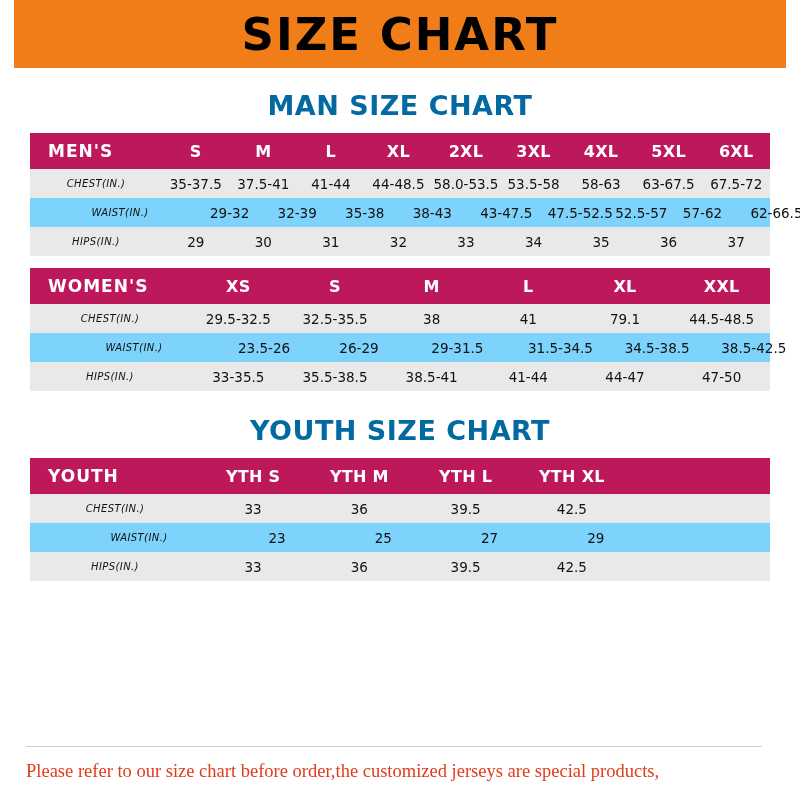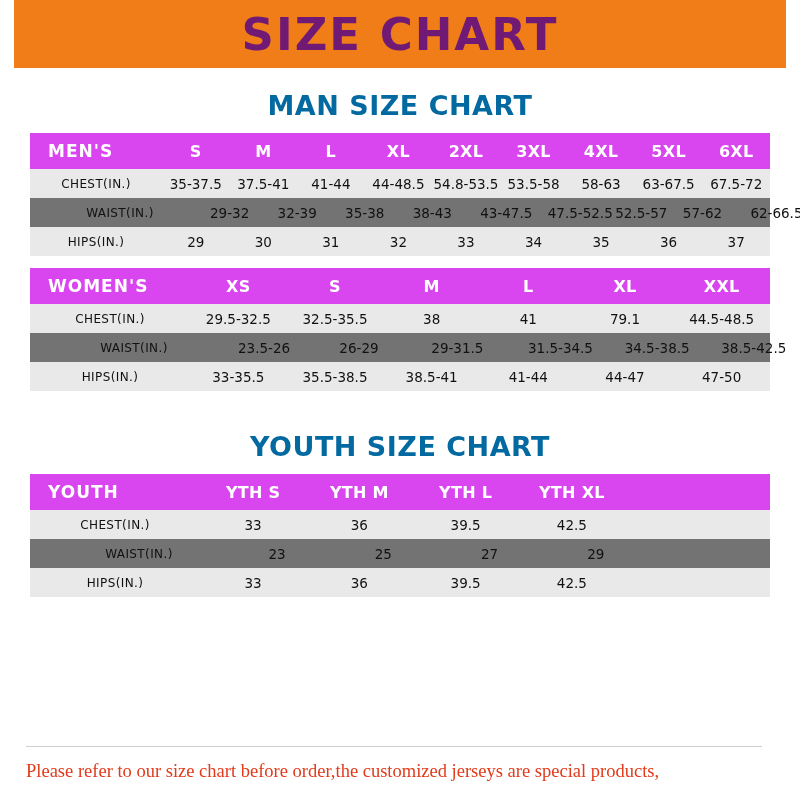--- a/index.html
+++ b/index.html
@@ -38,37 +38,37 @@
     height: 68px;
     background: #ffffff;
   }
   .banner-white-left { left: 0; }
   .banner-white-right { right: 0; }
   .banner-title {
     font-family: "DejaVu Sans", sans-serif;
     font-weight: bold;
     font-size: 45px;
     letter-spacing: 2px;
-    color: #701a75;
+    color: #000000;
     line-height: 1;
     text-align: center;
   }
 
   
   .section-title {
     text-align: center;
     font-family: "DejaVu Sans", sans-serif;
     font-weight: bold;
     font-size: 27px;
     letter-spacing: 0.5px;
     color: #0369a1;
   }
   .st-men   { margin-top: 22px; }
   .st-women { margin-top: 22px; }
-  .st-youth { margin-top: 40px; }
+  .st-youth { margin-top: 24px; }
 
   
   .table-wrap {
     margin: 12px auto 0 auto;
     width: 740px;
   }
   table.size {
     border-collapse: collapse;
     width: 100%;
     table-layout: fixed;
@@ -78,39 +78,40 @@
     text-align: center;
     font-family: "DejaVu Sans", sans-serif;
     font-size: 13.5px;
     color: #111111;
     height: 29px;
     padding: 0;
     font-weight: normal;
     white-space: nowrap;
   }
   table.size thead th {
-    background: #d946ef;
+    background: #be185d;
     color: #ffffff;
     font-size: 16px;
     font-weight: bold;
     height: 36px;
     letter-spacing: 0.3px;
   }
   table.size thead th.rowlabel {
     text-align: left;
     padding-left: 18px;
     font-size: 17px;
     letter-spacing: 1px;
   }
   table.size tbody td.rowlabel {
-    font-size: 12px;
+    font-size: 10px;
     letter-spacing: 0.4px;
+    font-style: italic;
   }
   tr.band-light td { background: #e9e9e9; }
-  tr.band-dark  td { background: #737373; padding-left: 48px; }
+  tr.band-dark  td { background: #7dd3fc; padding-left: 48px; }
 
   
   .note {
     position: absolute;
     left: 0;
     right: 12px;
     bottom: 16px;
     padding: 0 26px;
     box-sizing: border-box;
   }
@@ -166,21 +167,21 @@
           <th>6XL</th>
         </tr>
       </thead>
       <tbody>
         <tr class="band-light">
           <td class="rowlabel">CHEST(IN.)</td>
           <td>35-37.5</td>
           <td>37.5-41</td>
           <td>41-44</td>
           <td>44-48.5</td>
-          <td>54.8-53.5</td>
+          <td>58.0-53.5</td>
           <td>53.5-58</td>
           <td>58-63</td>
           <td>63-67.5</td>
           <td>67.5-72</td>
         </tr>
         <tr class="band-dark">
           <td class="rowlabel">WAIST(IN.)</td>
           <td>29-32</td>
           <td>32-39</td>
           <td>35-38</td>

